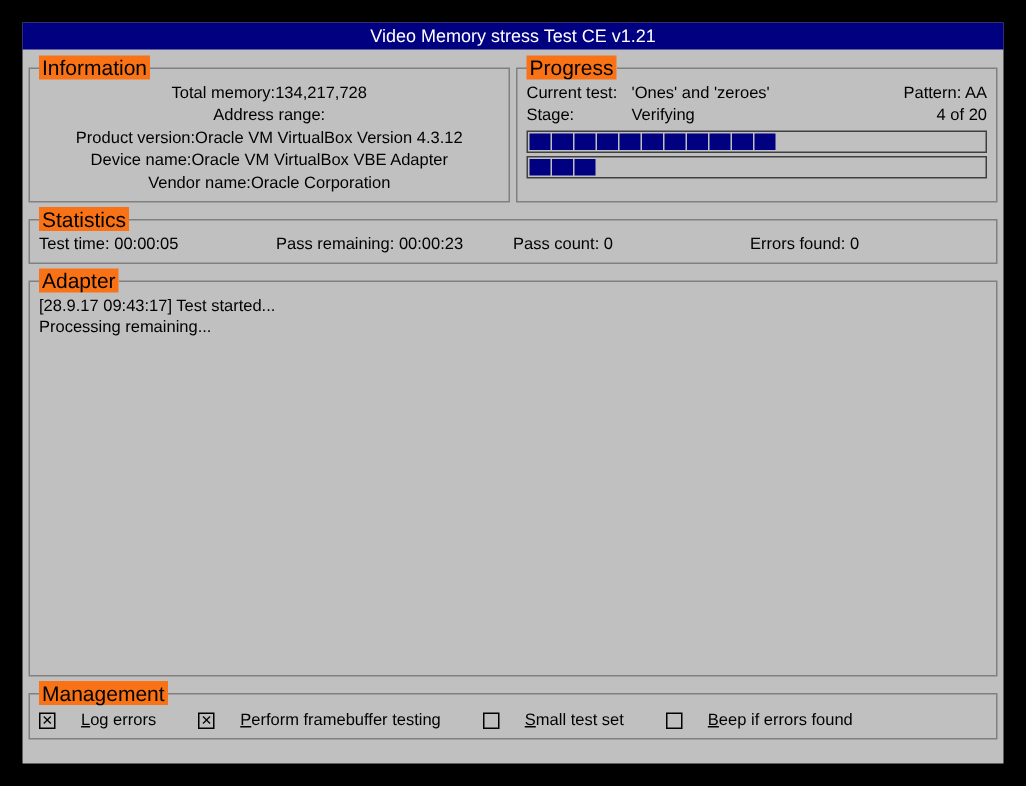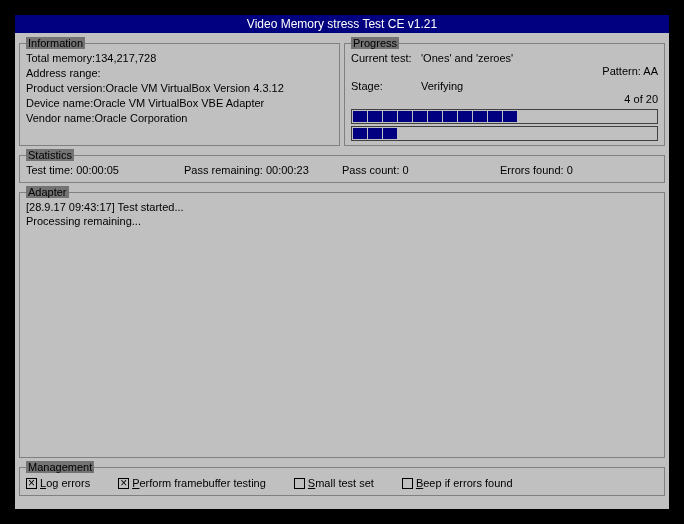--- a/index.html
+++ b/index.html
@@ -34,46 +34,46 @@
     padding: 4px 4px 4px 4px;
   }
   fieldset {
     border: 1px solid #808080;
     margin: 0 0 3px 0;
     padding: 2px 6px 4px 6px;
     position: relative;
   }
   legend {
     padding: 0 2px;
-    font-size: 11px;
-    color: #000;
-    background: #737373;
+    font-size: 14px;
+    color: #000;
+    background: #f97316;
   }
   .top-row {
     display: flex;
     gap: 4px;
   }
   .top-row fieldset { flex: 1; }
   .info-row {
     display: flex;
-    justify-content: flex-start;
+    justify-content: center;
     line-height: 15px;
     color: #000;
   }
   .info-label { }
   .info-val { text-align: right; }
   .progress-row {
     display: flex;
     line-height: 15px;
     color: #000;
     justify-content: flex-end;
   }
   .progress-row .plabel { width: 70px; }
   .progress-row .pval { flex: 1; }
-  .progress-row .pr { text-align: right; margin-top: 13px; }
+  .progress-row .pr { text-align: right; }
   .progressbar {
     border: 1px solid #404040;
     height: 15px;
     margin-top: 2px;
     background: #c0c0c0;
     padding: 1px;
     display: flex;
     gap: 1px;
     align-items: stretch;
   }
@@ -99,21 +99,21 @@
     display: flex;
     gap: 28px;
     align-items: center;
     color: #000;
     line-height: 15px;
     padding-top: 1px;
   }
   .checkbox {
     display: inline-flex;
     align-items: center;
-    gap: 3px;
+    gap: 17px;
     cursor: pointer;
   }
   .cbmark {
     width: 11px;
     height: 11px;
     border: 1px solid #000;
     background: #c0c0c0;
     display: inline-flex;
     align-items: center;
     justify-content: center;

